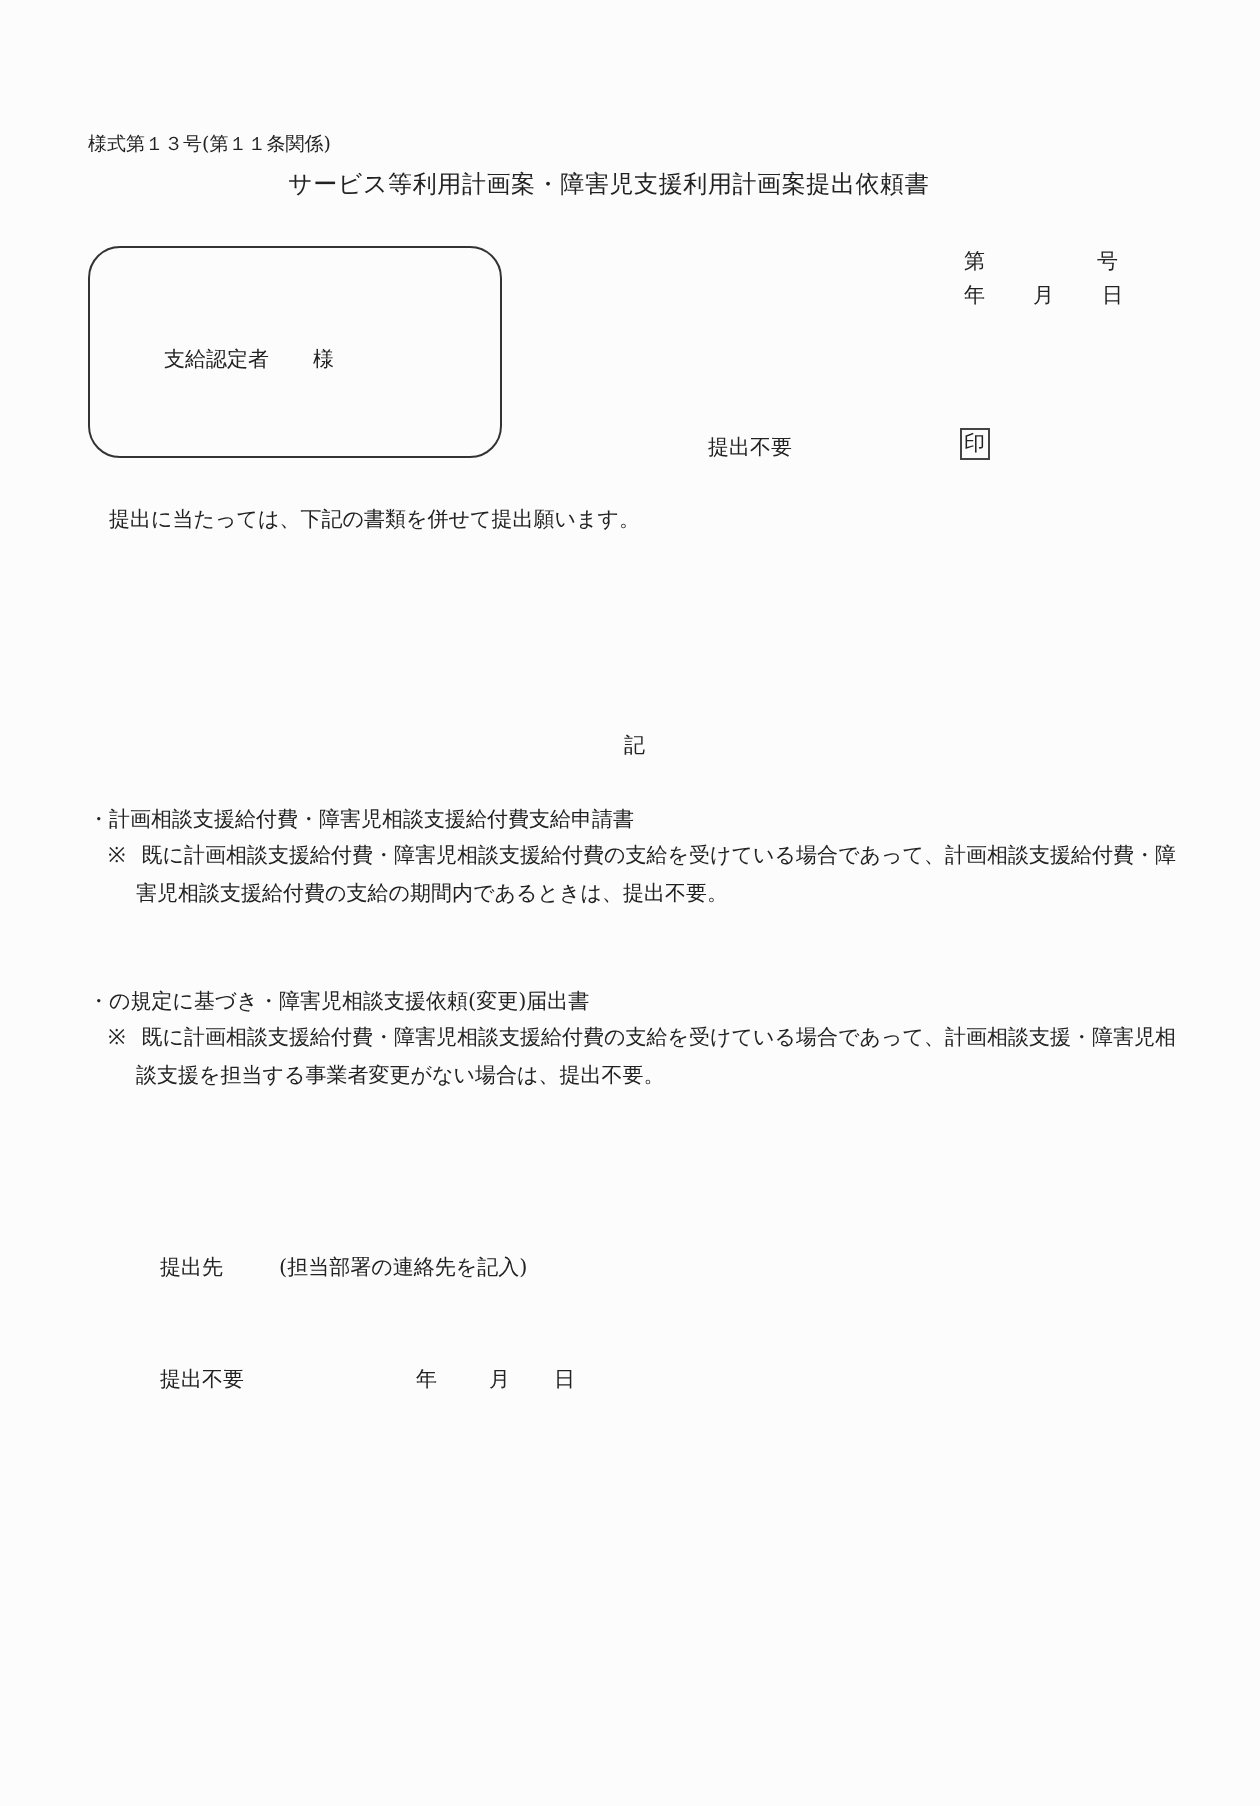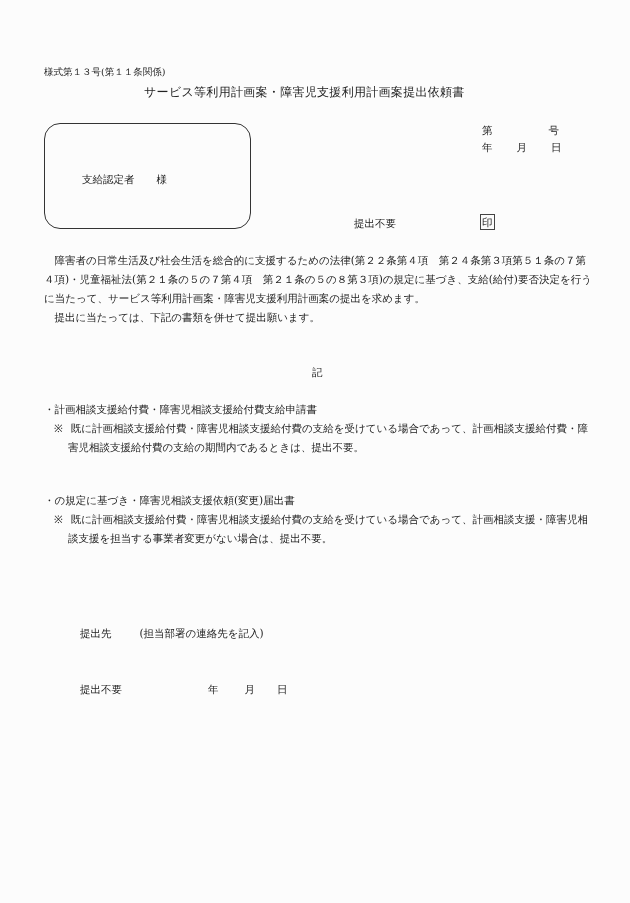--- a/index.html
+++ b/index.html
@@ -51,21 +51,20 @@
   <span>第</span><span class="go">号</span>
 </div>
 <div class="abs doc-date">
   <span>年</span><span class="gap"></span><span>月</span><span class="gap"></span><span>日</span>
 </div>
 
 <div class="abs mayor">提出不要</div>
 <div class="abs seal">印</div>
 
 <div class="abs body-text">
-  <p style="text-indent:1em;">障害者の日常生活及び社会生活を総合的に支援するための法律(第２２条第４項　第２４条第３項第５１条の７第４項)・児童福祉法(第２１条の５の７第４項　第２１条の５の８第３項)の規定に基づき、支給(給付)要否決定を行うに当たって、サービス等利用計画案・障害児支援利用計画案の提出を求めます。</p>
   <p>提出に当たっては、下記の書類を併せて提出願います。</p>
 </div>
 
 <div class="abs ki">記</div>
 
 <div class="abs item" style="top:403px;">・計画相談支援給付費・障害児相談支援給付費支給申請書</div>
 <div class="abs note" style="top:419px;">
   <span class="mark">※</span><span>既に計画相談支援給付費・障害児相談支援給付費の支給を受けている場合であって、計画相談支援給付費・障害児相談支援給付費の支給の期間内であるときは、提出不要。</span>
 </div>
 

